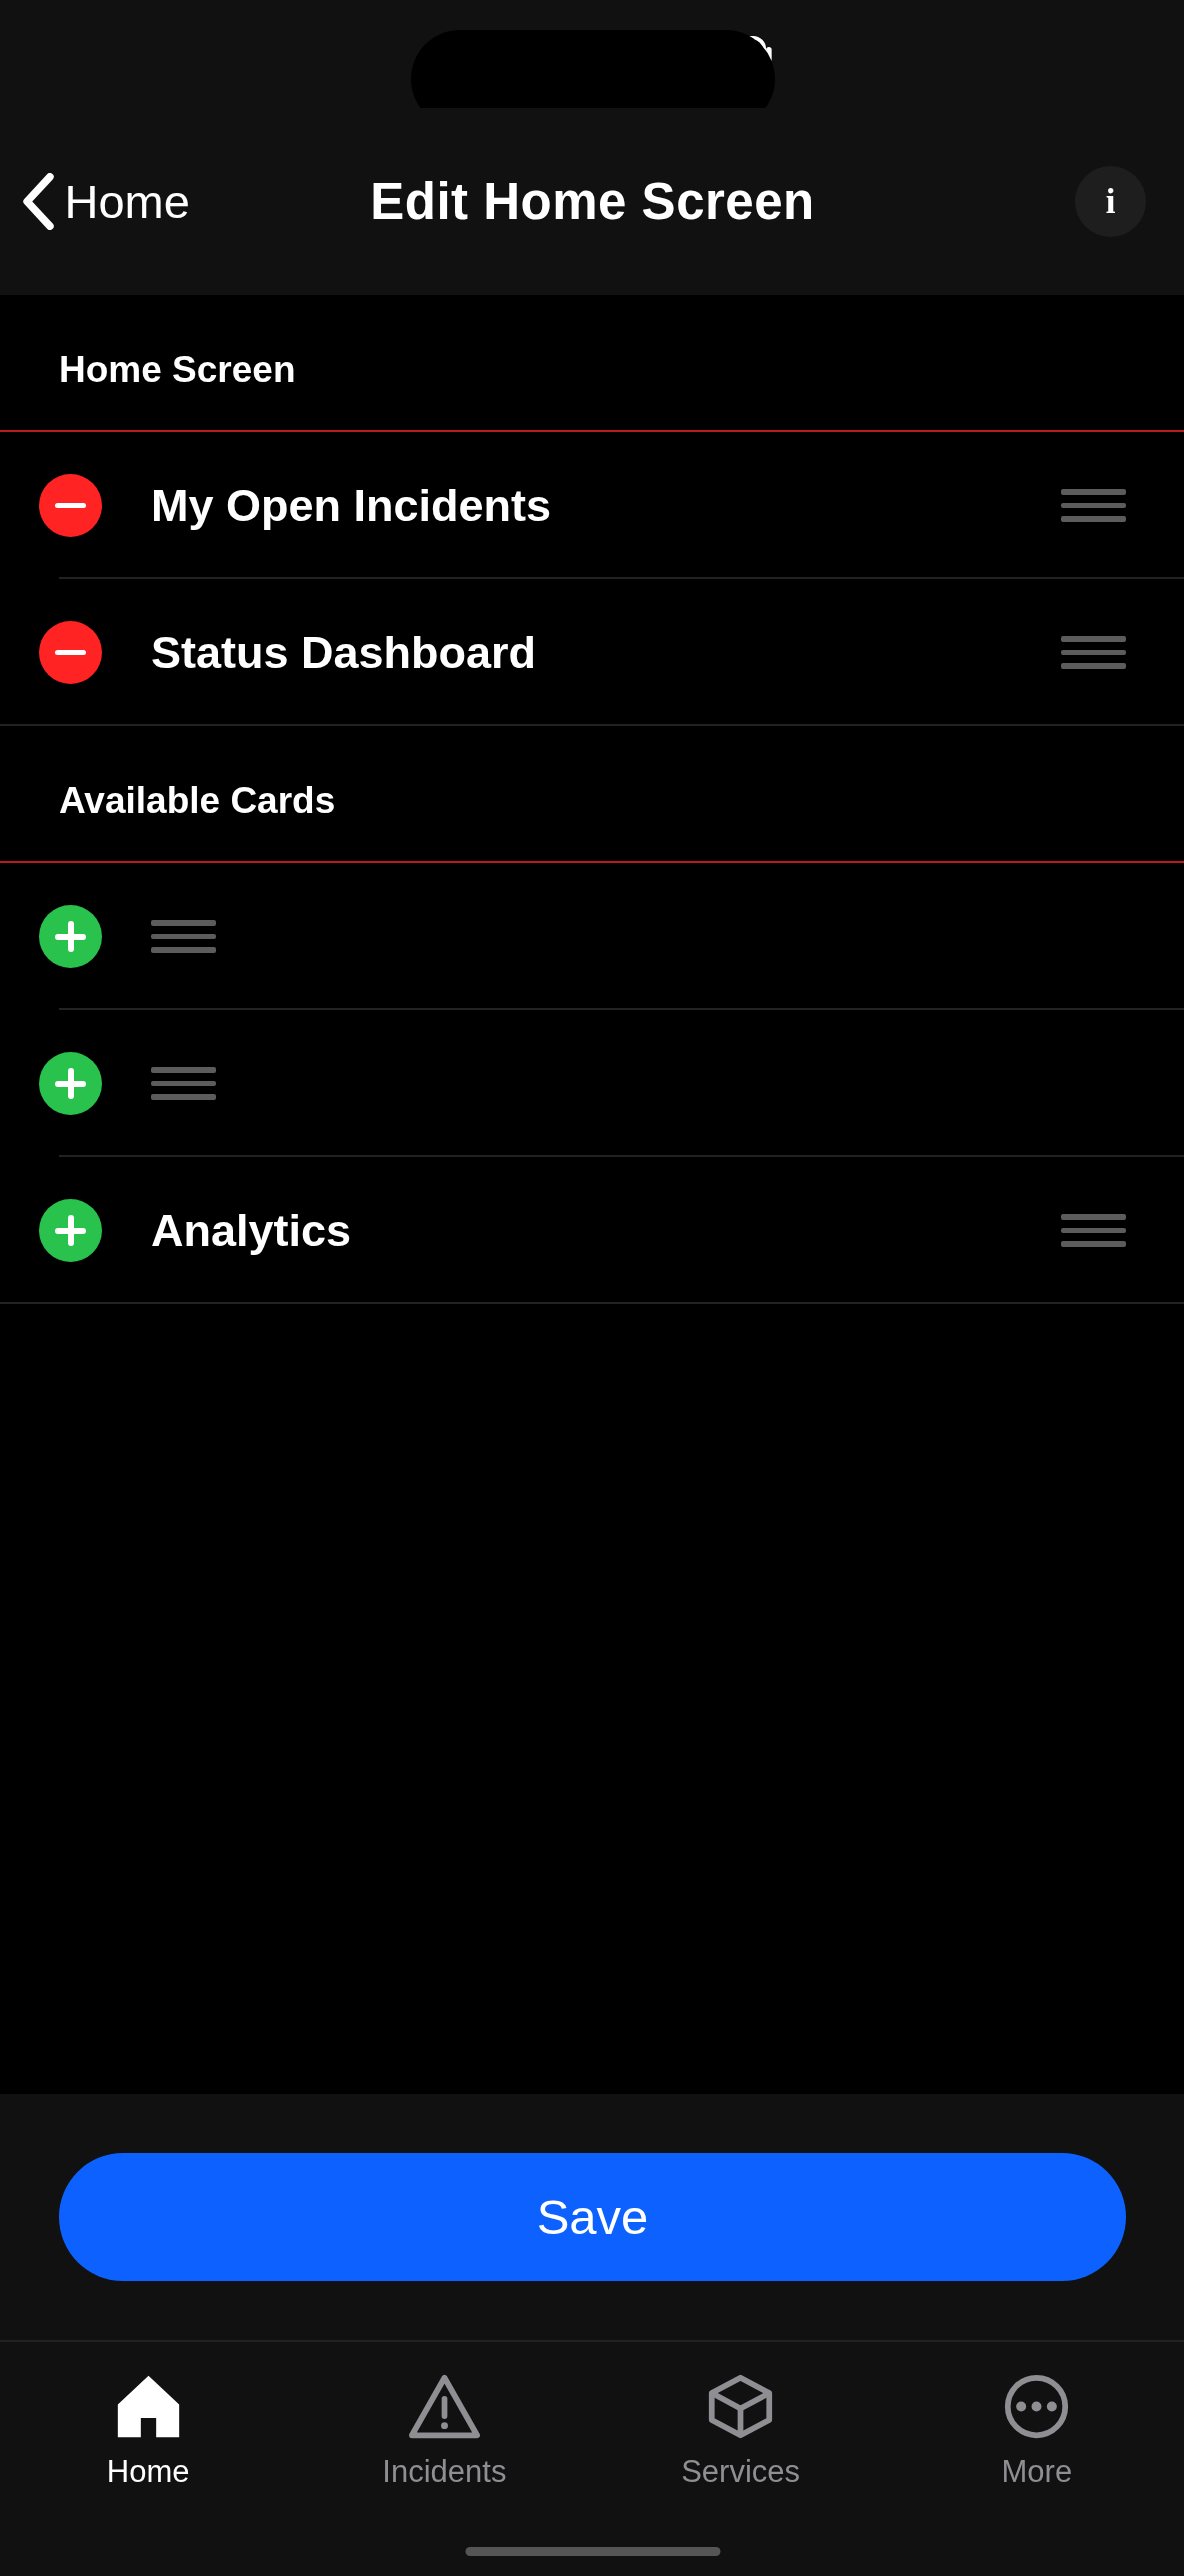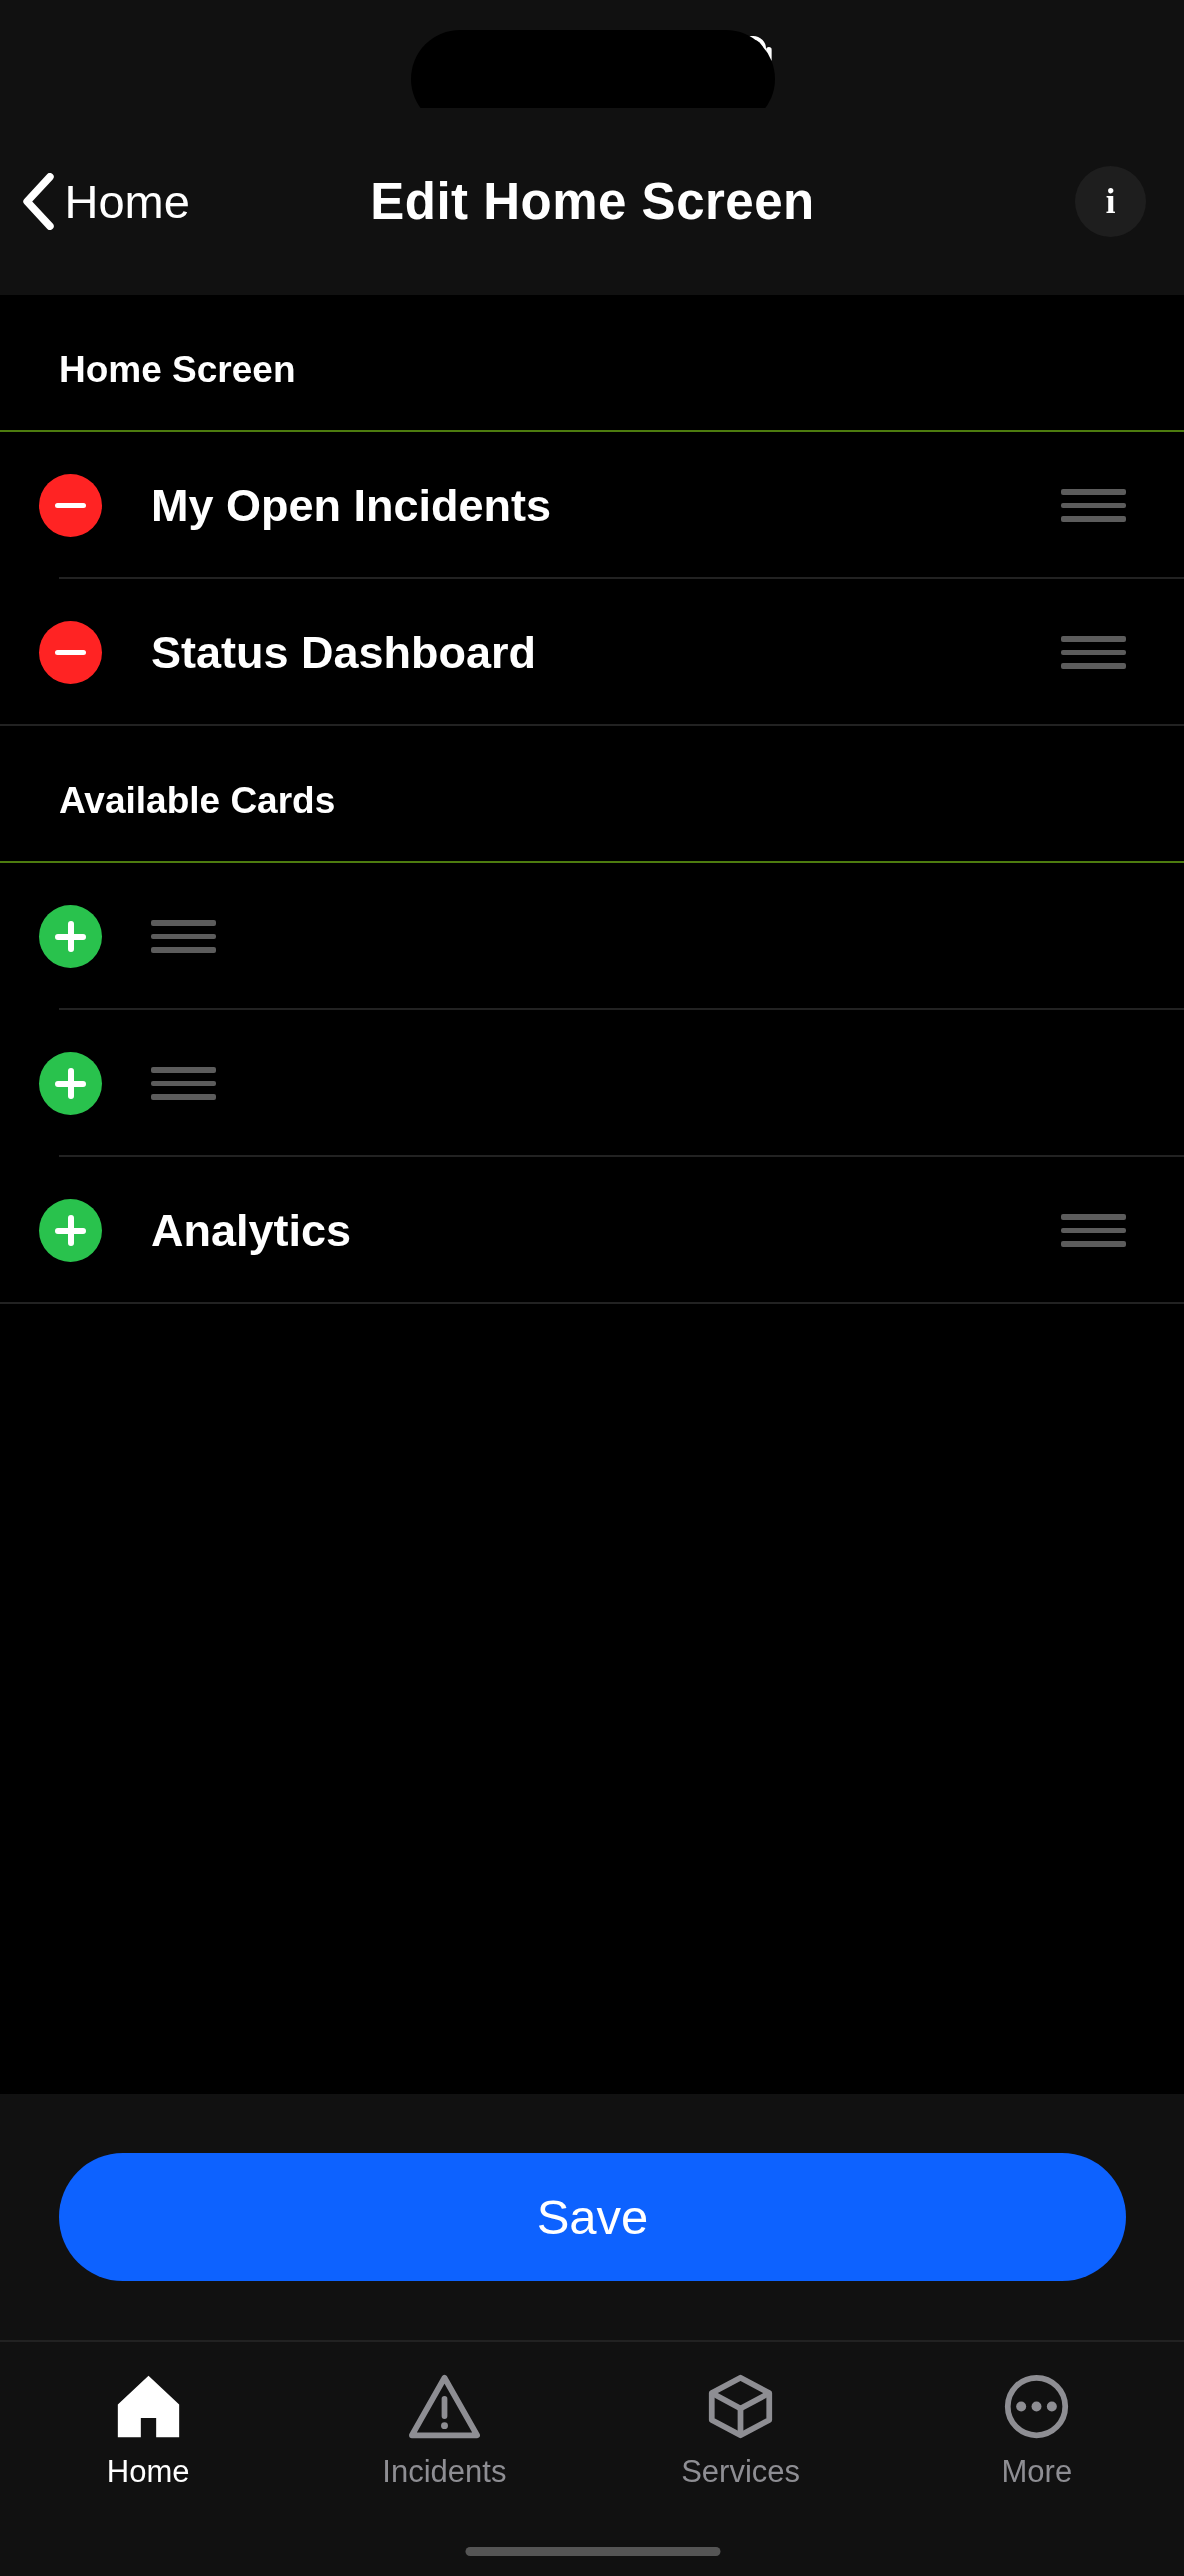--- a/index.html
+++ b/index.html
@@ -102,21 +102,21 @@
     
     .content {
       background: #000;
     }
     .section-header {
       padding: 54px 59px 39px;
       font-size: 37px;
       font-weight: 700;
     }
     .list {
-      border-top: 2px solid #4d7c0f;
+      border-top: 2px solid #b91c1c;
     }
     .row {
       display: flex;
       align-items: center;
       height: 147px;
       padding: 0 59px 0 39px;
       position: relative;
     }
     .row::after {
       content: "";

